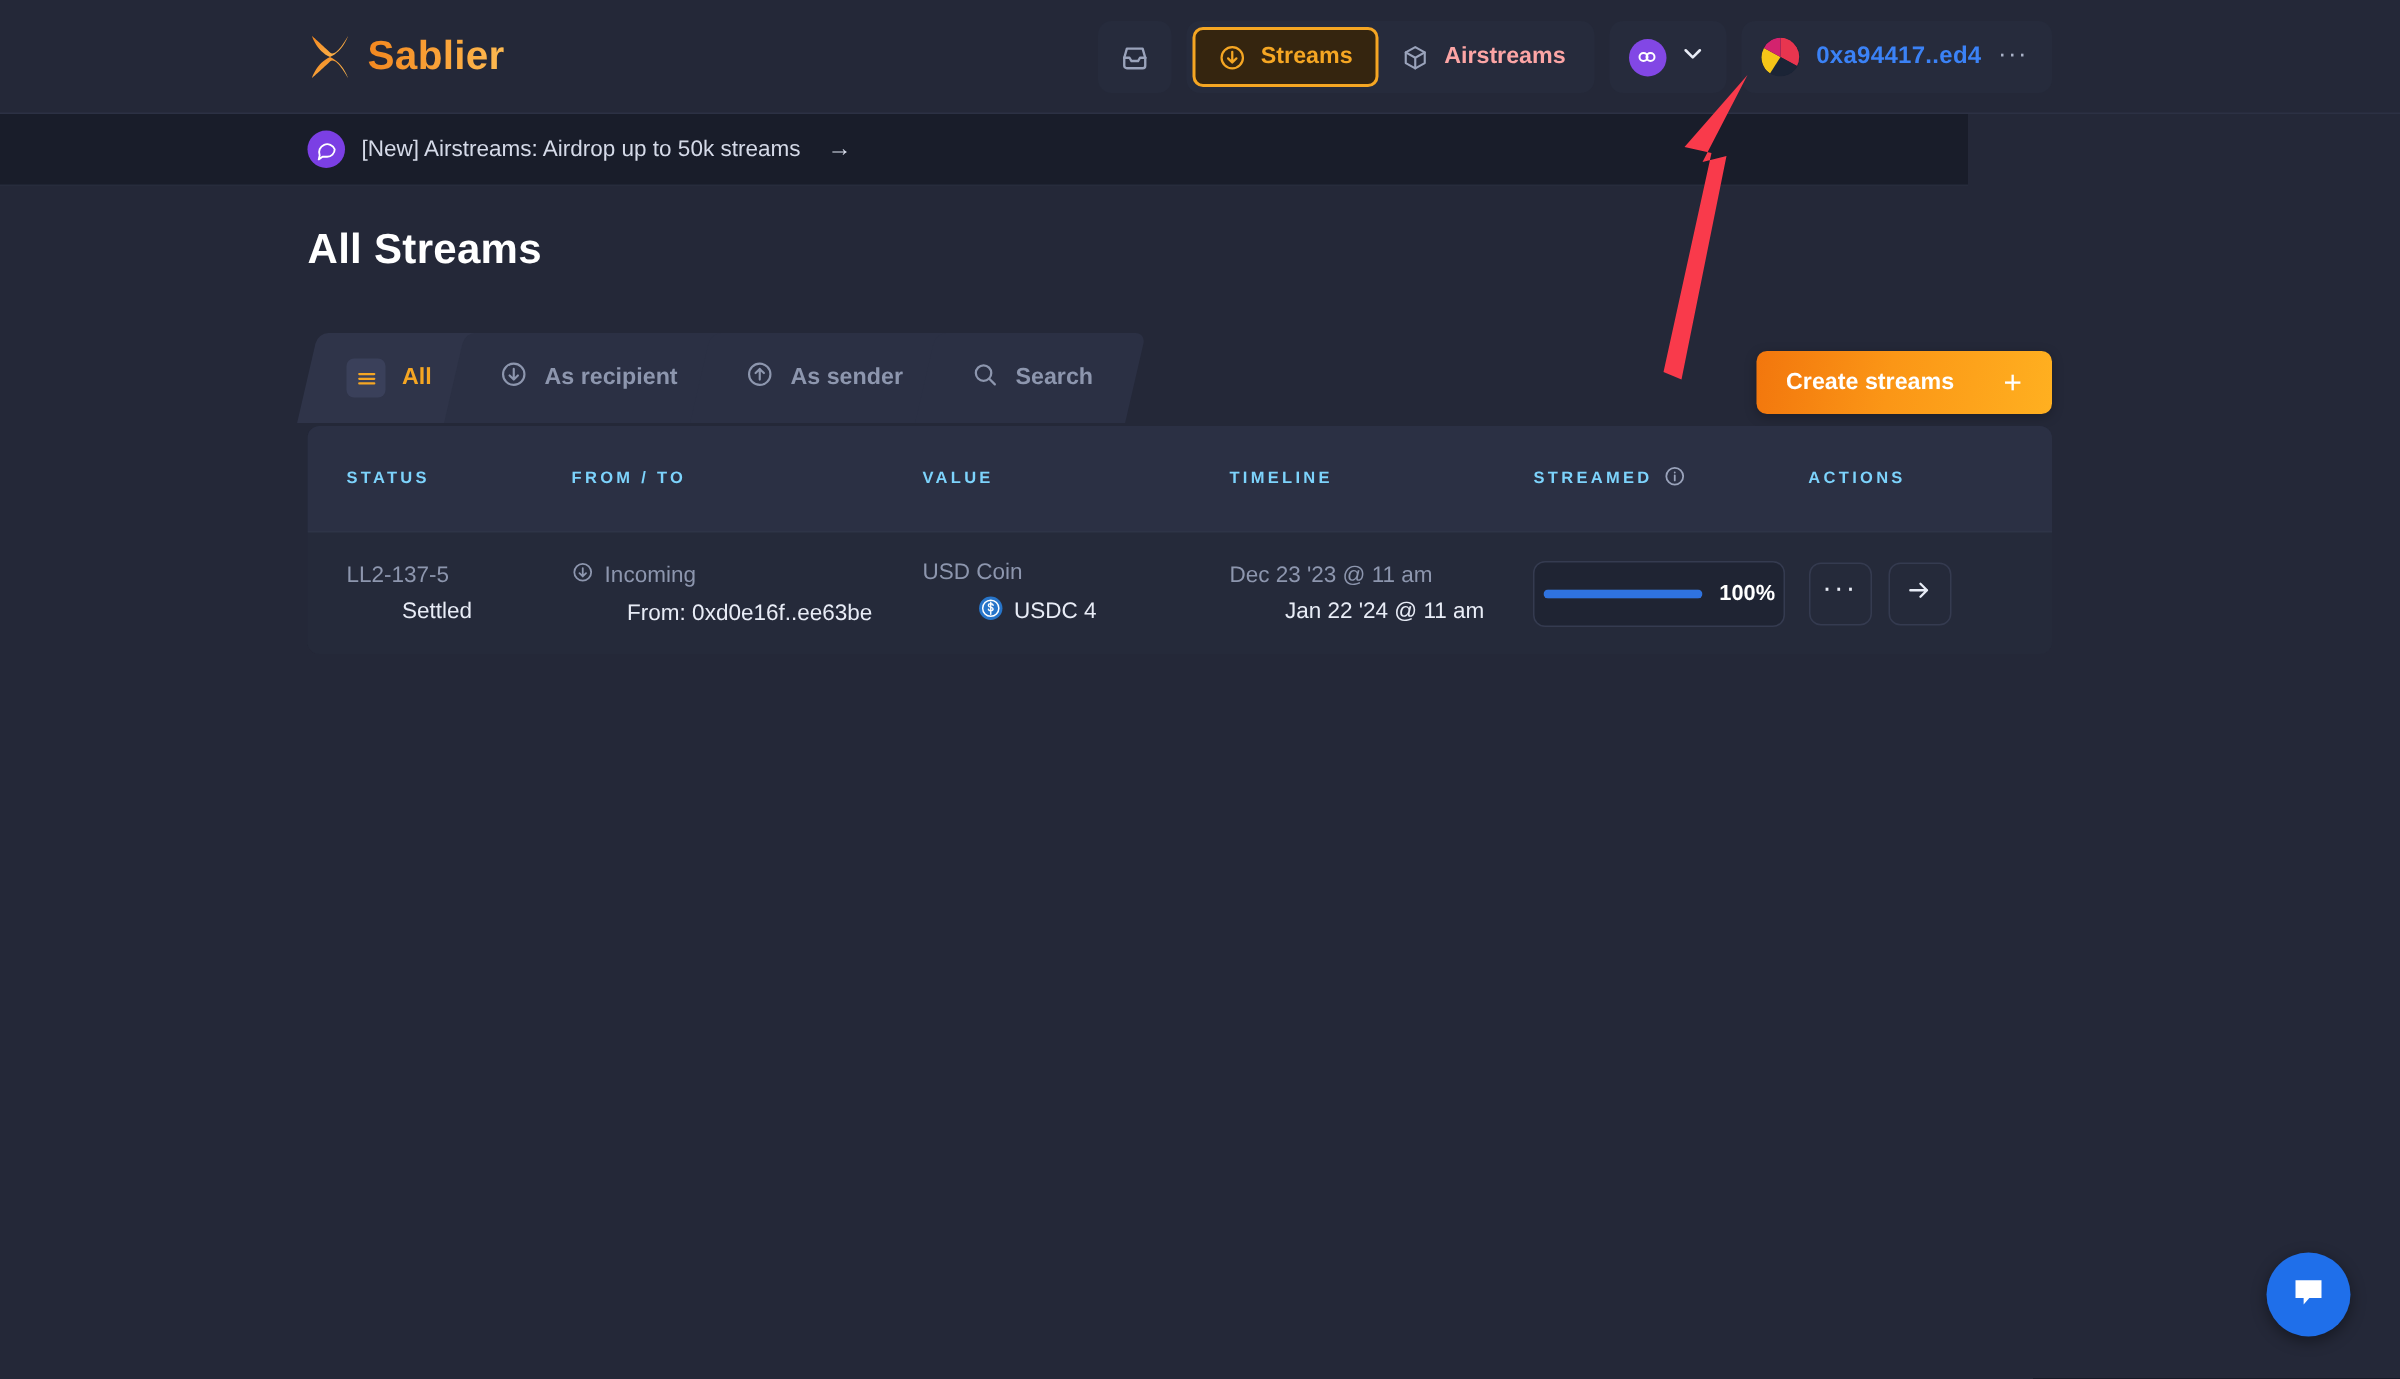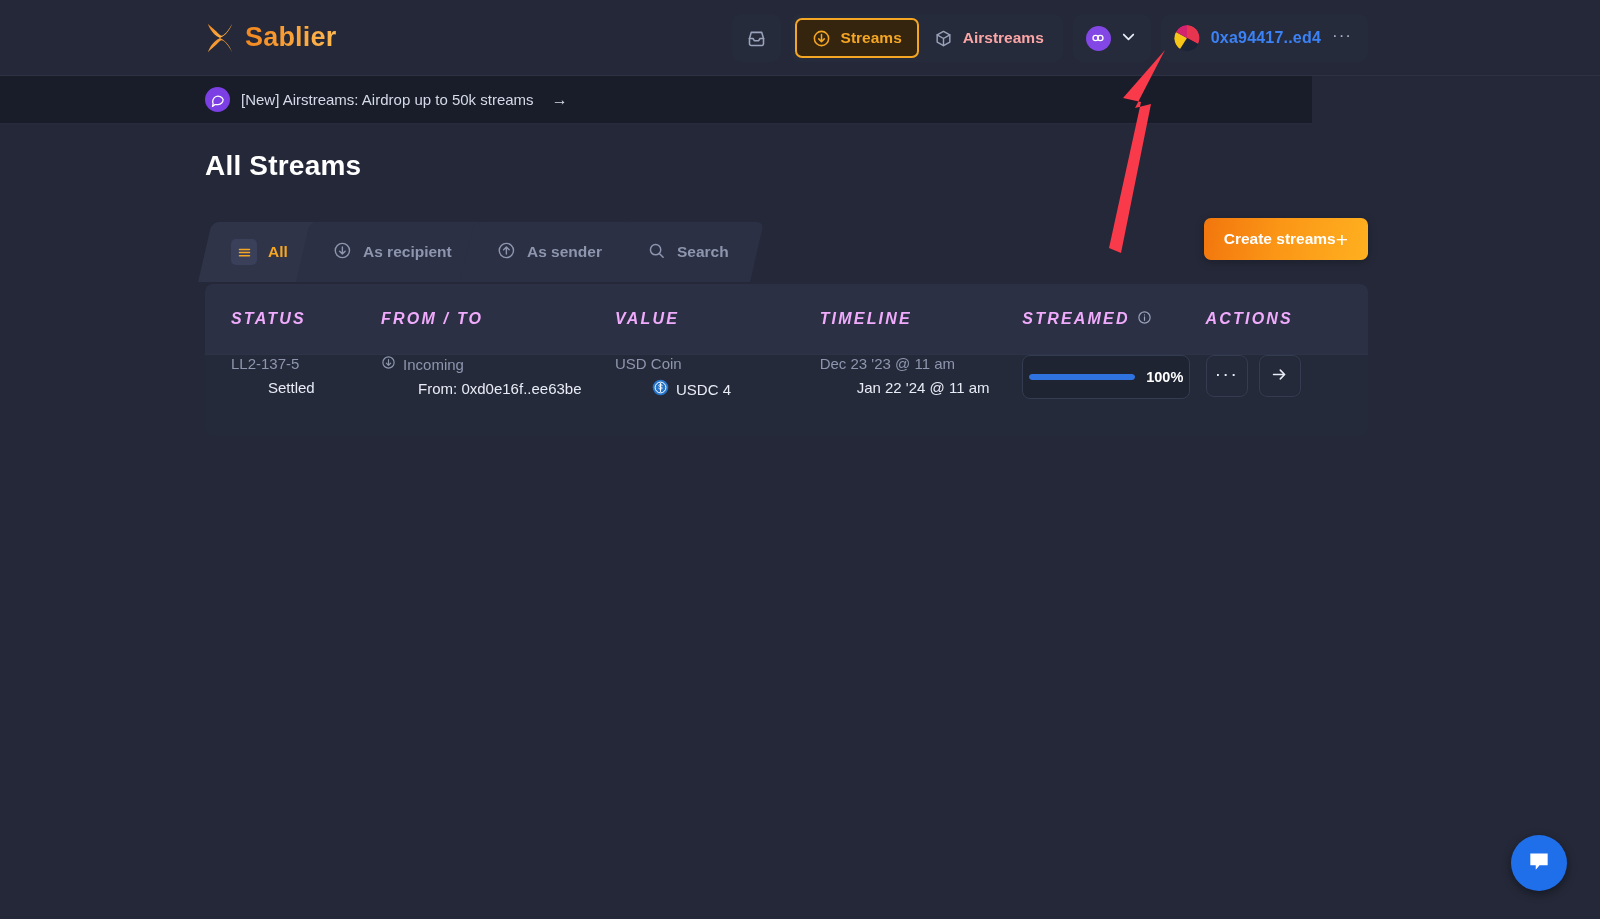--- a/index.html
+++ b/index.html
@@ -125,23 +125,23 @@
   .tab > * { transform: skewX(13deg); }
   .tab.active { background: #2f3449; color: #f5a623; }
   .tab:first-child { padding-left: 26px; }
   .tab-icon-box {
     width: 26px; height: 26px; border-radius: 5px;
     background: #3a405a;
     display: flex; align-items: center; justify-content: center;
   }
 
   .create-btn {
-    position: absolute; right: 232px; top: 218px;
+    position: absolute; right: 232px; top: 234px;
     height: 42px; padding: 0 20px;
-    display: flex; align-items: center; gap: 0;
+    display: flex; align-items: center; gap: 33px;
     border-radius: 7px;
     background: linear-gradient(100deg, #f2760d 0%, #fb9616 45%, #ffb020 100%);
     color: #ffffff; font-size: 15.5px; font-weight: bold;
     box-shadow: 0 2px 8px rgba(0,0,0,.25);
   }
   .create-plus { font-size: 21px; font-weight: normal; line-height: 1; }
 
   .table {
     position: absolute; left: 205px; top: 284px;
     width: 1163px;
@@ -149,33 +149,33 @@
     overflow: hidden;
     background: #262b3c;
   }
   .thead {
     display: flex; align-items: center;
     height: 70px;
     background: #2b3044;
     padding: 0 26px;
   }
   .th {
-    color: #f0abfc; font-size: 16px; font-weight: bold;
+    color: #7dd3fc; font-size: 11px; font-weight: bold;
     letter-spacing: 2.2px;
-    display: flex; align-items: center; gap: 7px; font-style: italic;
+    display: flex; align-items: center; gap: 7px;
   }
   .c1 { width: 154px; }
   .c2 { width: 240px; }
   .c3 { width: 210px; }
   .c4 { width: 208px; }
   .c5 { width: 188px; }
   .c6 { width: 140px; }
 
   .trow {
-    display: flex; align-items: flex-start;
+    display: flex; align-items: center;
     height: 82px;
     padding: 0 26px;
     background: #252a3a;
     border-top: 1px solid #2e3447;
   }
   .cell-stack { display: flex; flex-direction: column; gap: 7px; }
   .cell-top { color: #8d96ae; font-size: 15px; display: flex; align-items: center; gap: 7px; }
   .cell-bot { color: #e8ecf6; font-size: 15px; display: flex; align-items: center; gap: 7px; margin-left: 37px; }
 
   .progress-box {

